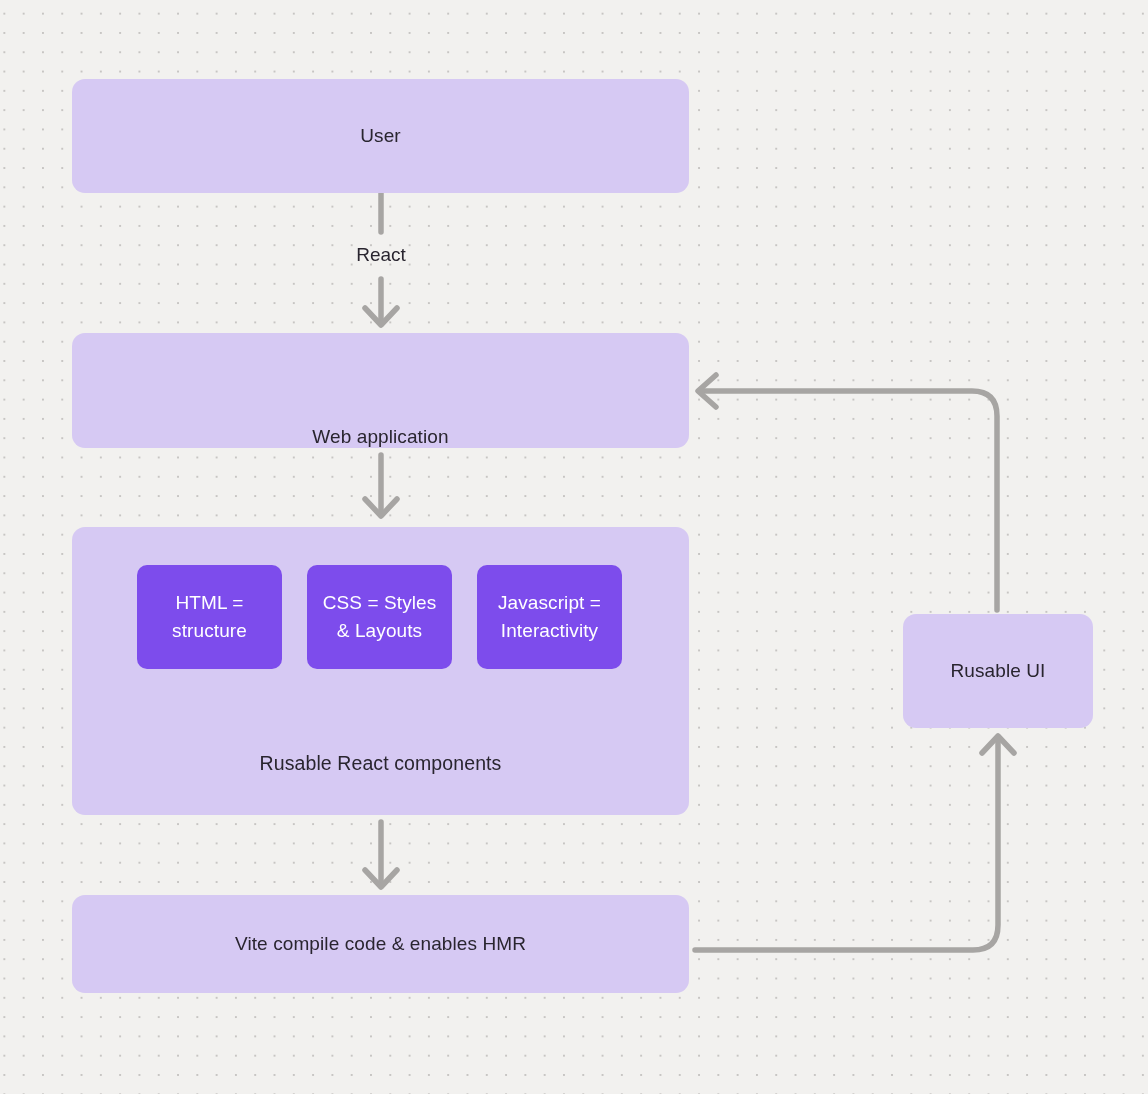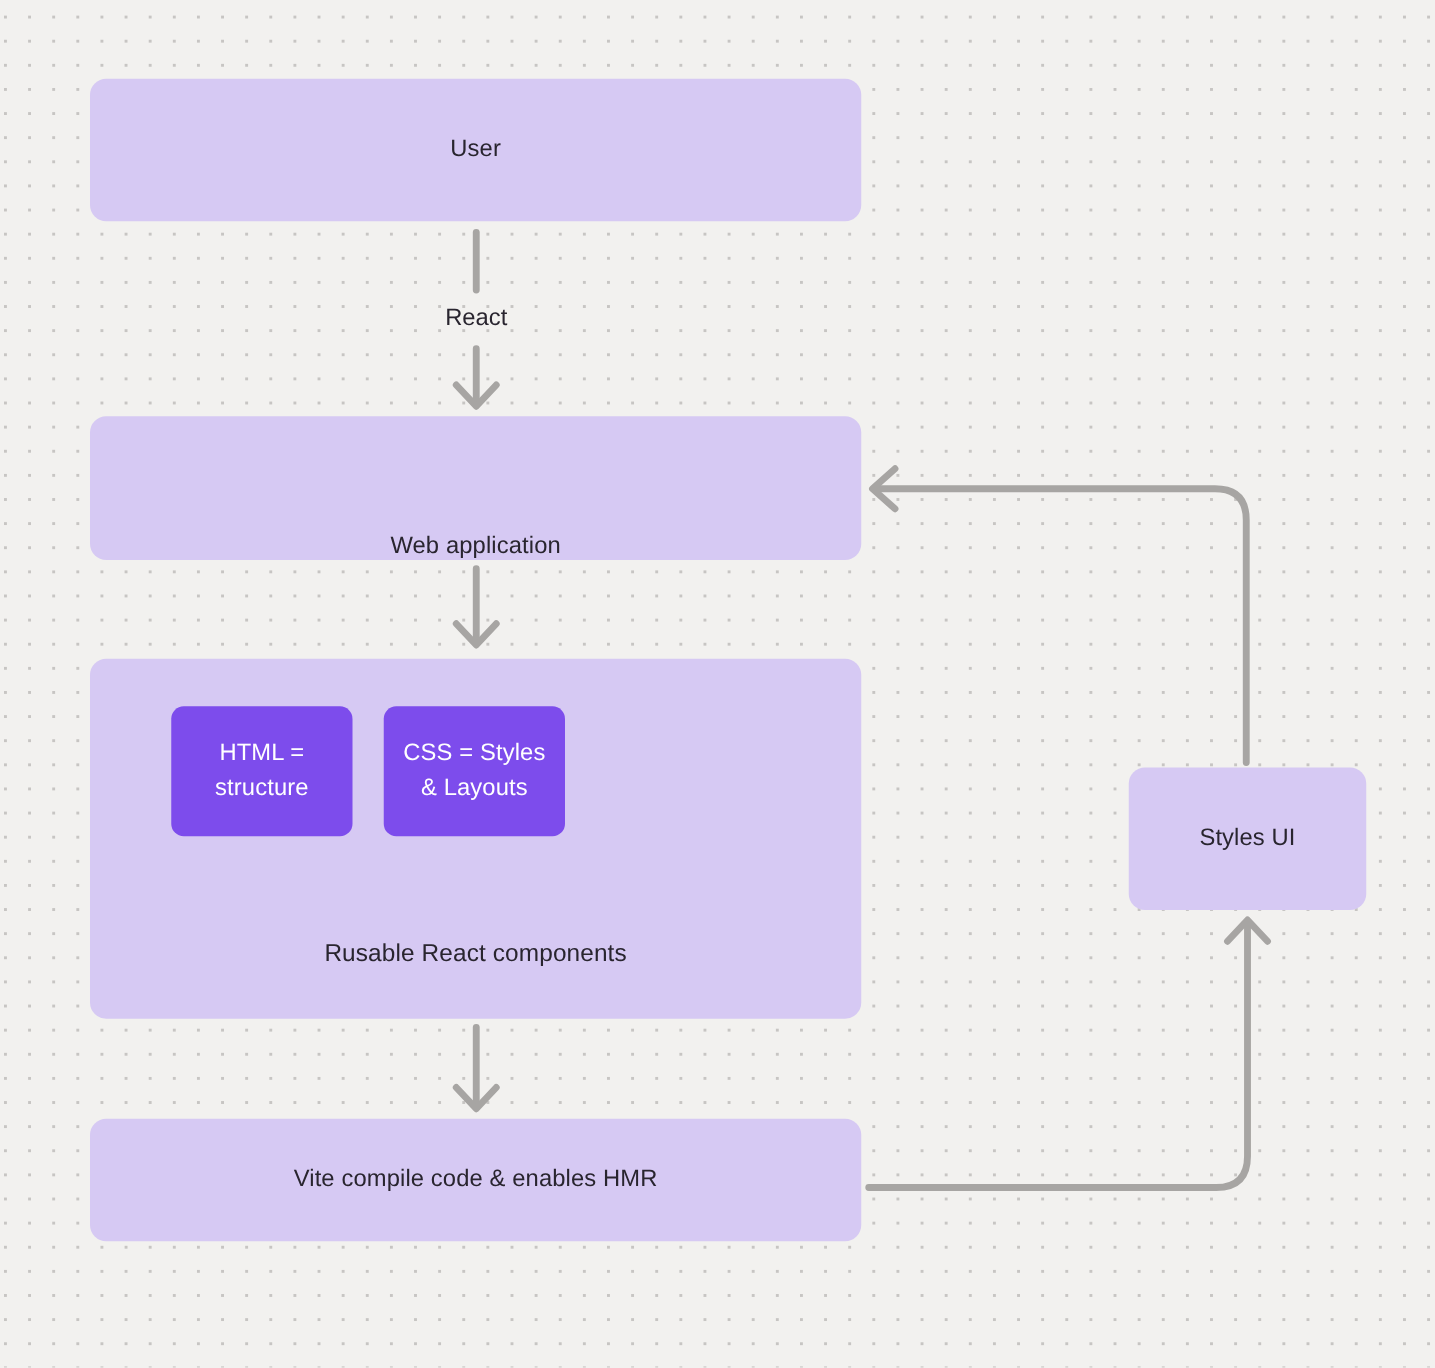--- a/index.html
+++ b/index.html
@@ -31,21 +31,21 @@
     background:var(--node-fill);
     border-radius:13px;
     display:flex;
     align-items:center;
     justify-content:center;
     color:var(--label-text);
     font-size:19px;
     font-weight:500;
     letter-spacing:.1px;
   }
-  .node-user{left:72px;top:63px;width:617px;height:114px;}
+  .node-user{left:72px;top:79px;width:617px;height:114px;}
   .node-webapp{left:72px;top:333px;width:617px;height:115px;align-items:flex-end;}
   .node-components{
     left:72px;top:527px;width:617px;height:288px;
     display:block;
   }
   .node-vite{left:72px;top:895px;width:617px;height:98px;}
   .node-render-ui{left:903px;top:614px;width:190px;height:114px;}
   .chip-row{
     position:absolute;
     left:65px;top:38px;
@@ -136,25 +136,28 @@
   </div>
 
   <div class="node node-components">
     <div class="chip-row">
       <div class="chip">
         <span>HTML = structure</span>
       </div>
       <div class="chip">
         <span>CSS = Styles &amp; Layouts</span>
       </div>
+      <div class="chip">
+        <span>Javascript = Interactivity</span>
+      </div>
     </div>
     <div class="components-caption">Rusable React components</div>
   </div>
 
   <div class="node node-vite">
     <span>Vite compile code &amp; enables HMR</span>
   </div>
 
   <div class="node node-render-ui">
-    <span>Styles UI</span>
+    <span>Rusable UI</span>
   </div>
 
 </div>
 
 </body></html>

